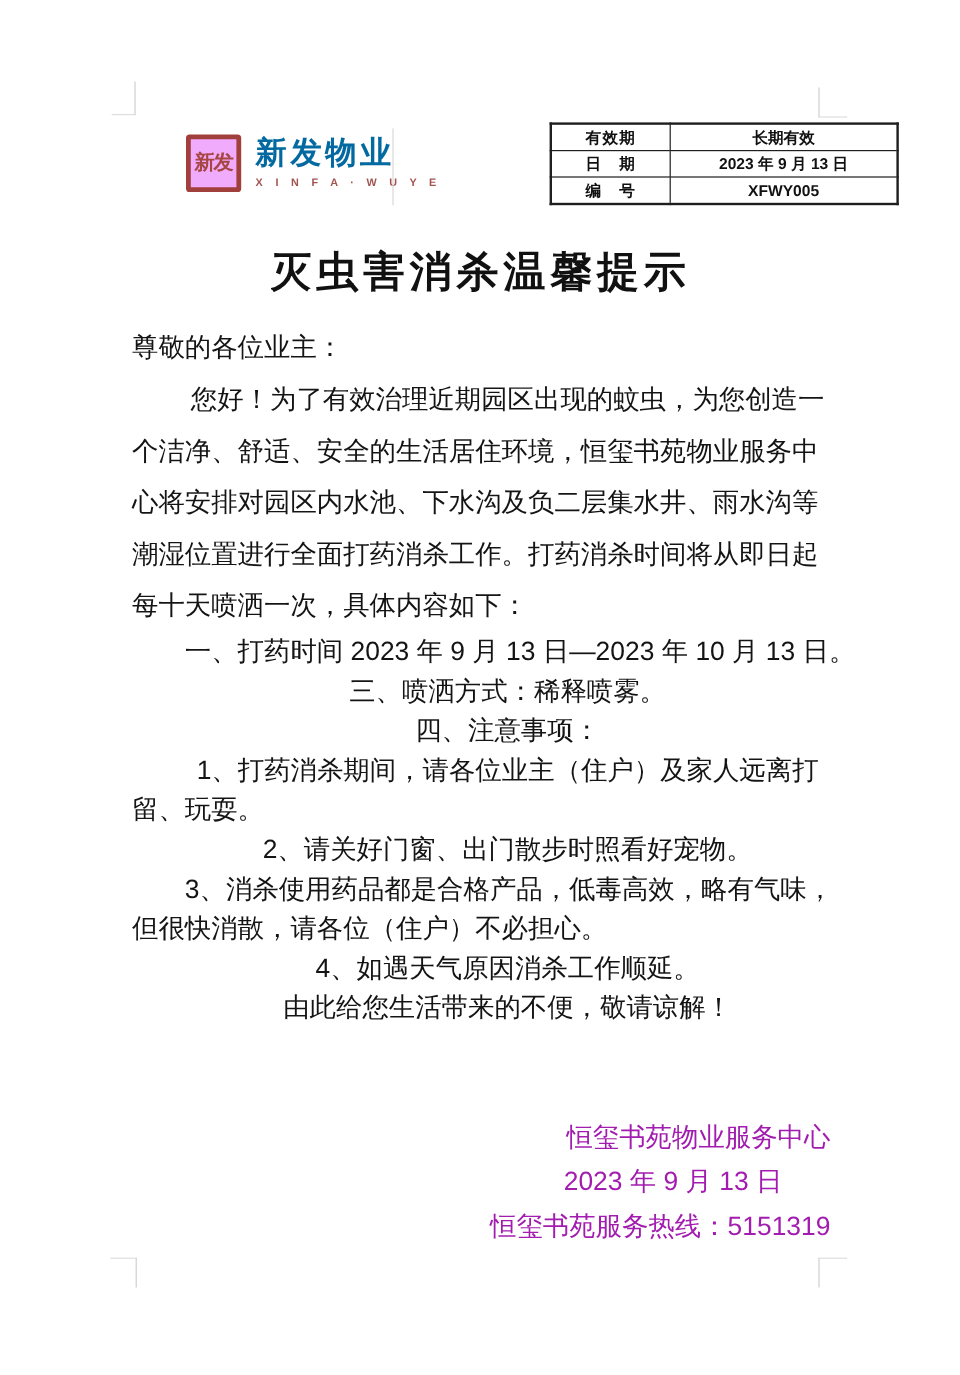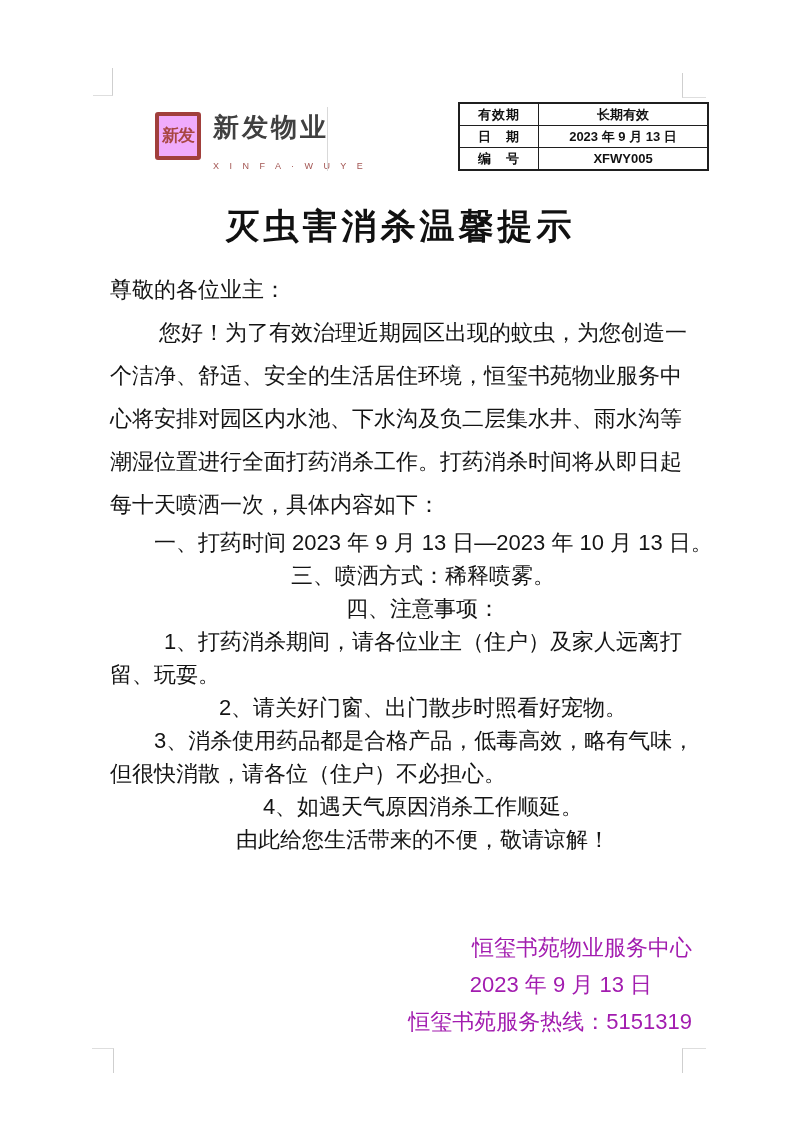--- a/index.html
+++ b/index.html
@@ -22,33 +22,33 @@
   .logo { position:absolute; left:155px; top:112px; display:flex; align-items:flex-start; gap:12px; }
   .seal {
     width:38px; height:40px;
     border:4px solid #a13f3c; border-radius:3px;
     color:#a84643; font-weight:bold; font-size:17px;
     line-height:40px; text-align:center; letter-spacing:-1px;
     overflow:hidden; background:#f0abfc;
     font-family:"Liberation Serif", serif;
   }
   .logo-names { display:flex; flex-direction:column; }
-  .logo-cn { font-size:26px; font-weight:bold; color:#404040; letter-spacing:3px; line-height:30px; }
-  .logo-en { font-size:9px; font-weight:normal; color:#a25451; letter-spacing:4px; margin-top:19px; }
+  .logo-cn { font-size:26px; font-weight:bold; color:#0369a1; letter-spacing:3px; line-height:30px; }
+  .logo-en { font-size:9px; font-weight:bold; color:#a25451; letter-spacing:4px; margin-top:5px; }
   .logo-divider { position:absolute; left:327px; top:107px; width:1px; height:64px; background:#d9d9d9; }
 
   
   .info-table {
     position:absolute; left:458px; top:102px;
     border-collapse:collapse; border:2px solid #1f1f1f;
   }
   .info-table td {
     border:1px solid #1f1f1f;
     font-weight:bold; font-size:13px; color:#111;
-    text-align:center; height:21px; padding:0 8px;
+    text-align:center; height:21px; padding:0 18px;
   }
   .info-table td.lbl { width:62px; letter-spacing:1px; }
   .info-table td.val { width:152px; }
 
   
   .title {
     position:absolute; left:0; top:203px; width:100%;
     margin:0; text-align:center;
     font-size:35px; font-weight:600; letter-spacing:4px; color:#111;
     font-family:"Liberation Serif", serif;

